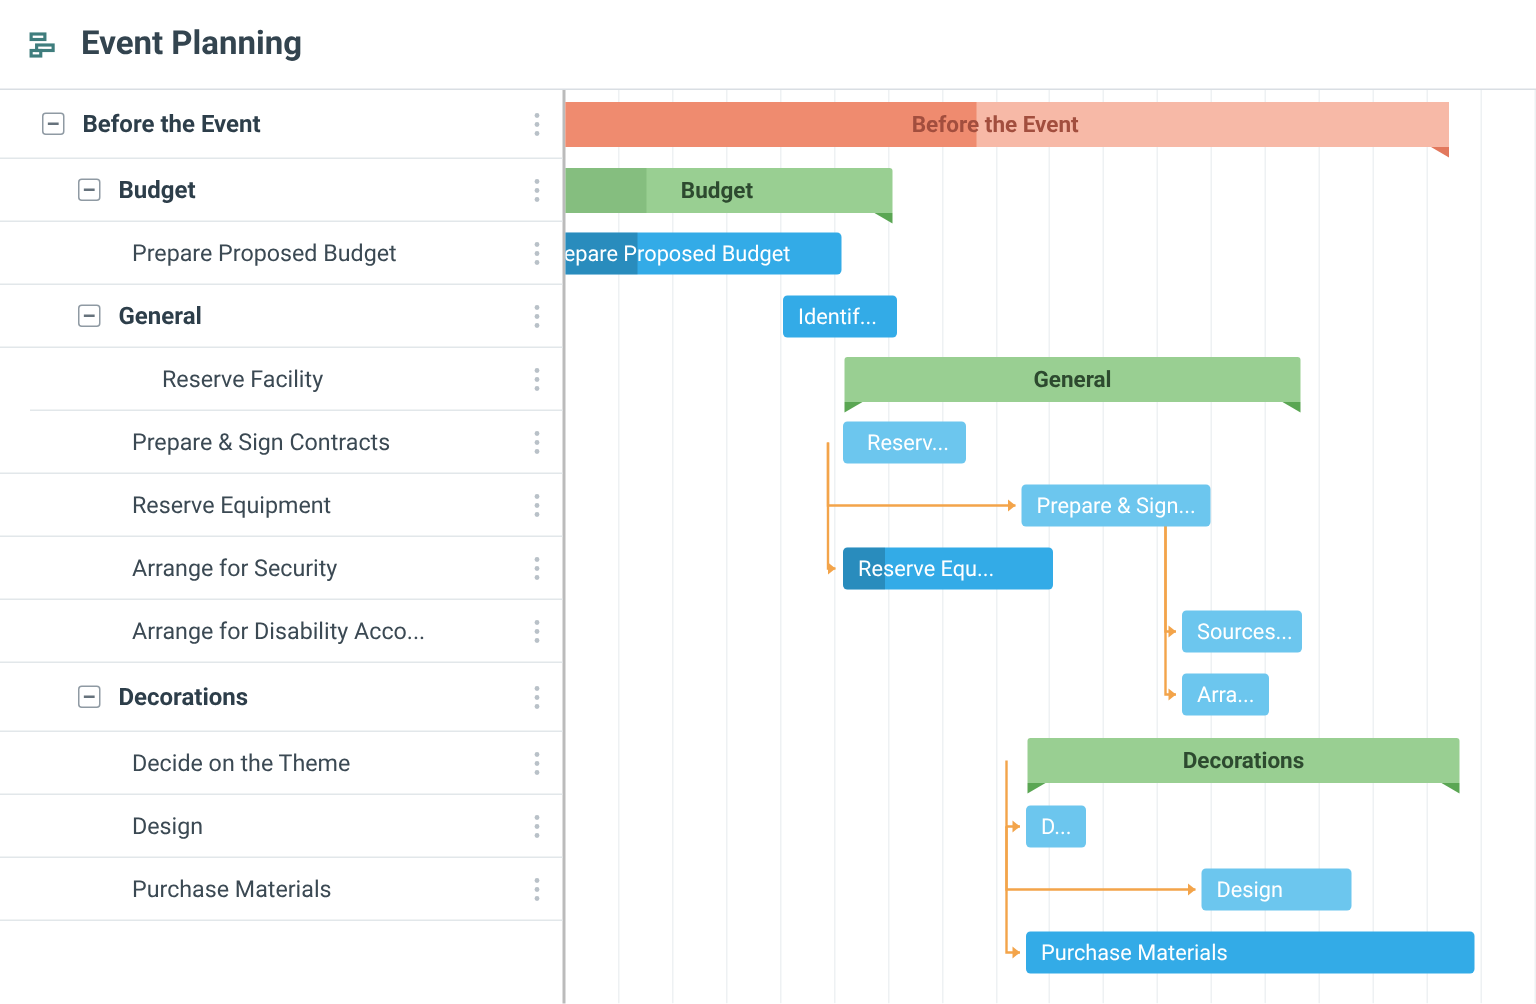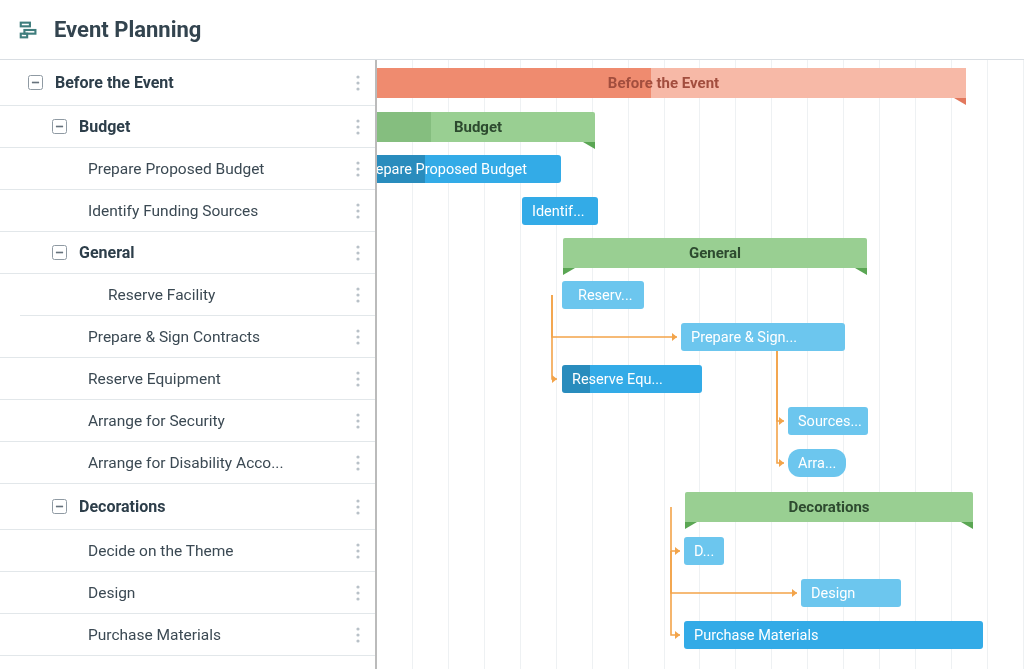--- a/index.html
+++ b/index.html
@@ -217,30 +217,20 @@
           <span class="row-menu">
             <svg viewBox="0 0 4 18">
               <circle cx="2" cy="3" r="1.6" fill="#b9c1c8"></circle>
               <circle cx="2" cy="9" r="1.6" fill="#b9c1c8"></circle>
               <circle cx="2" cy="15" r="1.6" fill="#b9c1c8"></circle>
             </svg>
           </span>
         </div>
         <div class="row level2" style="height: 42px;">
           <span class="row-label">Prepare Proposed Budget</span>
-          <span class="row-menu">
-            <svg viewBox="0 0 4 18">
-              <circle cx="2" cy="3" r="1.6" fill="#b9c1c8"></circle>
-              <circle cx="2" cy="9" r="1.6" fill="#b9c1c8"></circle>
-              <circle cx="2" cy="15" r="1.6" fill="#b9c1c8"></circle>
-            </svg>
-          </span>
-        </div>
-        <div class="row level2" style="height: 42px;">
-          <span class="row-label">Identify Funding Sources</span>
           <span class="row-menu">
             <svg viewBox="0 0 4 18">
               <circle cx="2" cy="3" r="1.6" fill="#b9c1c8"></circle>
               <circle cx="2" cy="9" r="1.6" fill="#b9c1c8"></circle>
               <circle cx="2" cy="15" r="1.6" fill="#b9c1c8"></circle>
             </svg>
           </span>
         </div>
         <div class="row level1" style="height: 42px;">
           <span class="row-toggle">
@@ -408,31 +398,31 @@
           <div class="bar-task" style="left: 145px; top: 137px; width: 76px;">
             <span>Identif...</span>
           </div>
           <div class="bar-group" style="left: 186px; top: 178px; width: 304px;">
             <div class="group-body"></div>
             <span class="lbl">General</span>
           </div>
           <div class="bar-task light" style="left: 185px; top: 221px; width: 82px; padding-left: 16px;">
             <span>Reserv...</span>
           </div>
-          <div class="bar-task light" style="left: 304px; top: 263px; width: 164px;">
+          <div class="bar-task light" style="left: 304px; top: 263px; width: 126px;">
             <span>Prepare &amp; Sign...</span>
           </div>
           <div class="bar-task" style="left: 185px; top: 305px; width: 140px;">
             <div class="progress-fill" style="width: 20%;"></div>
             <span>Reserve Equ...</span>
           </div>
           <div class="bar-task light" style="left: 411px; top: 347px; width: 80px;">
             <span>Sources...</span>
           </div>
-          <div class="bar-task light" style="left: 411px; top: 389px; width: 58px; border-radius: 12px;">
+          <div class="bar-task light" style="left: 411px; top: 389px; width: 58px;">
             <span>Arra...</span>
           </div>
           <div class="bar-group" style="left: 308px; top: 432px; width: 288px;">
             <div class="group-body"></div>
             <span class="lbl">Decorations</span>
           </div>
           <div class="bar-task light" style="left: 307px; top: 477px; width: 40px;">
             <span>D...</span>
           </div>
           <div class="bar-task light" style="left: 424px; top: 519px; width: 100px;">

